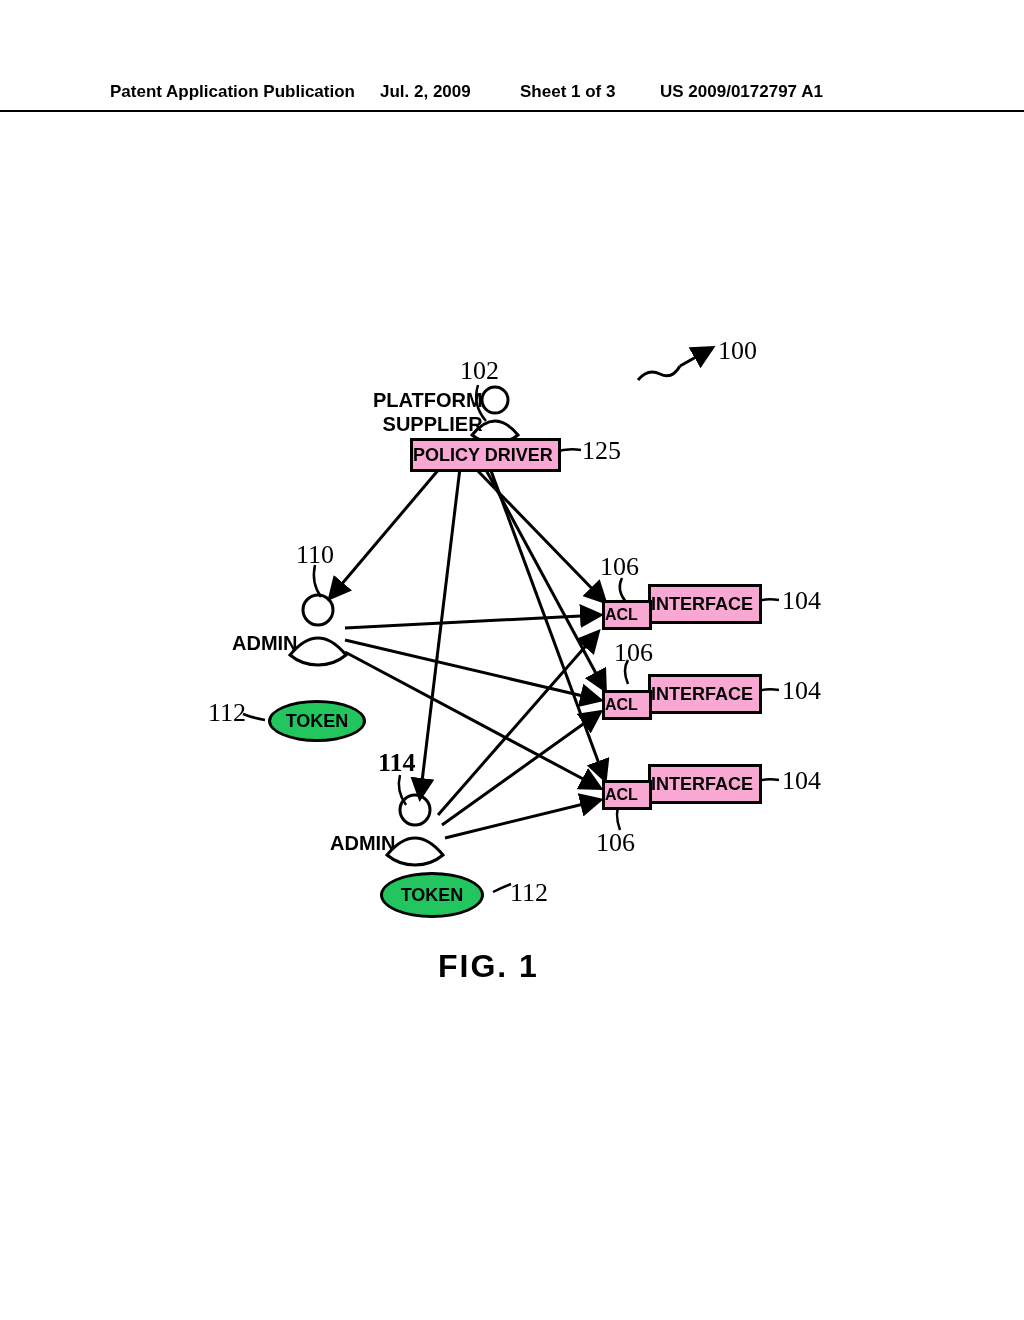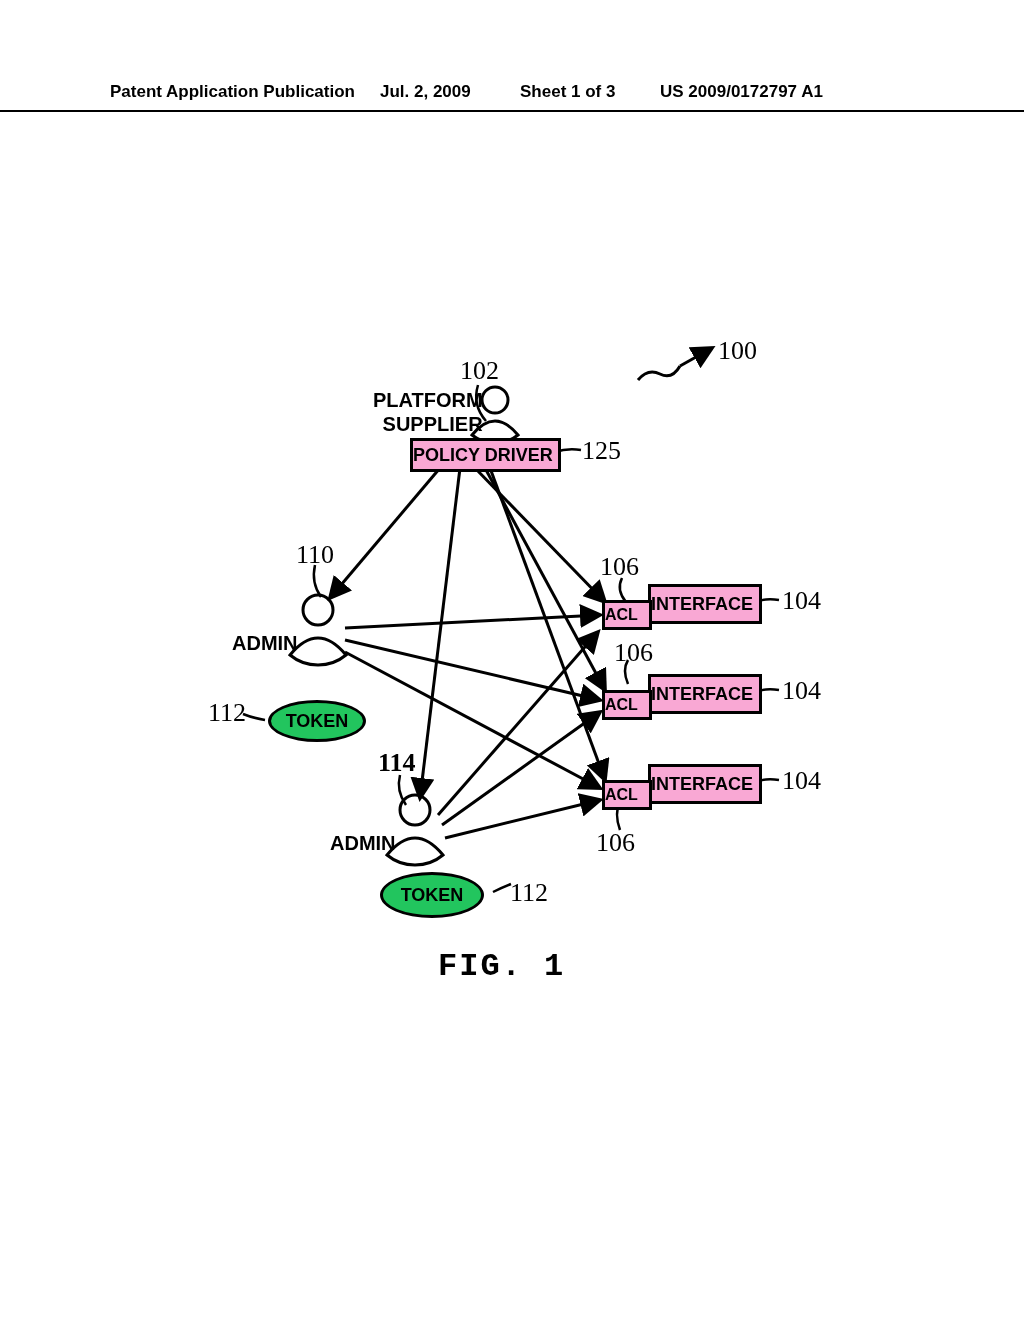--- a/index.html
+++ b/index.html
@@ -40,21 +40,21 @@
     font-family: Arial, sans-serif;
     white-space: pre;
   }
   .ref {
     position: absolute;
     font-family: "Comic Sans MS", "Brush Script MT", cursive;
     font-size: 26px;
   }
   .figcap {
     position: absolute;
-    font-family: Liberation Mono, monospace;
+    font-family: Liberation Sans, sans-serif;
     font-size: 32px;
     font-weight: bold;
     letter-spacing: 2px;
   }
 
   .box {
     position: absolute;
     border: 3px solid #000;
     background: #f9a8d4;
     display: flex;

